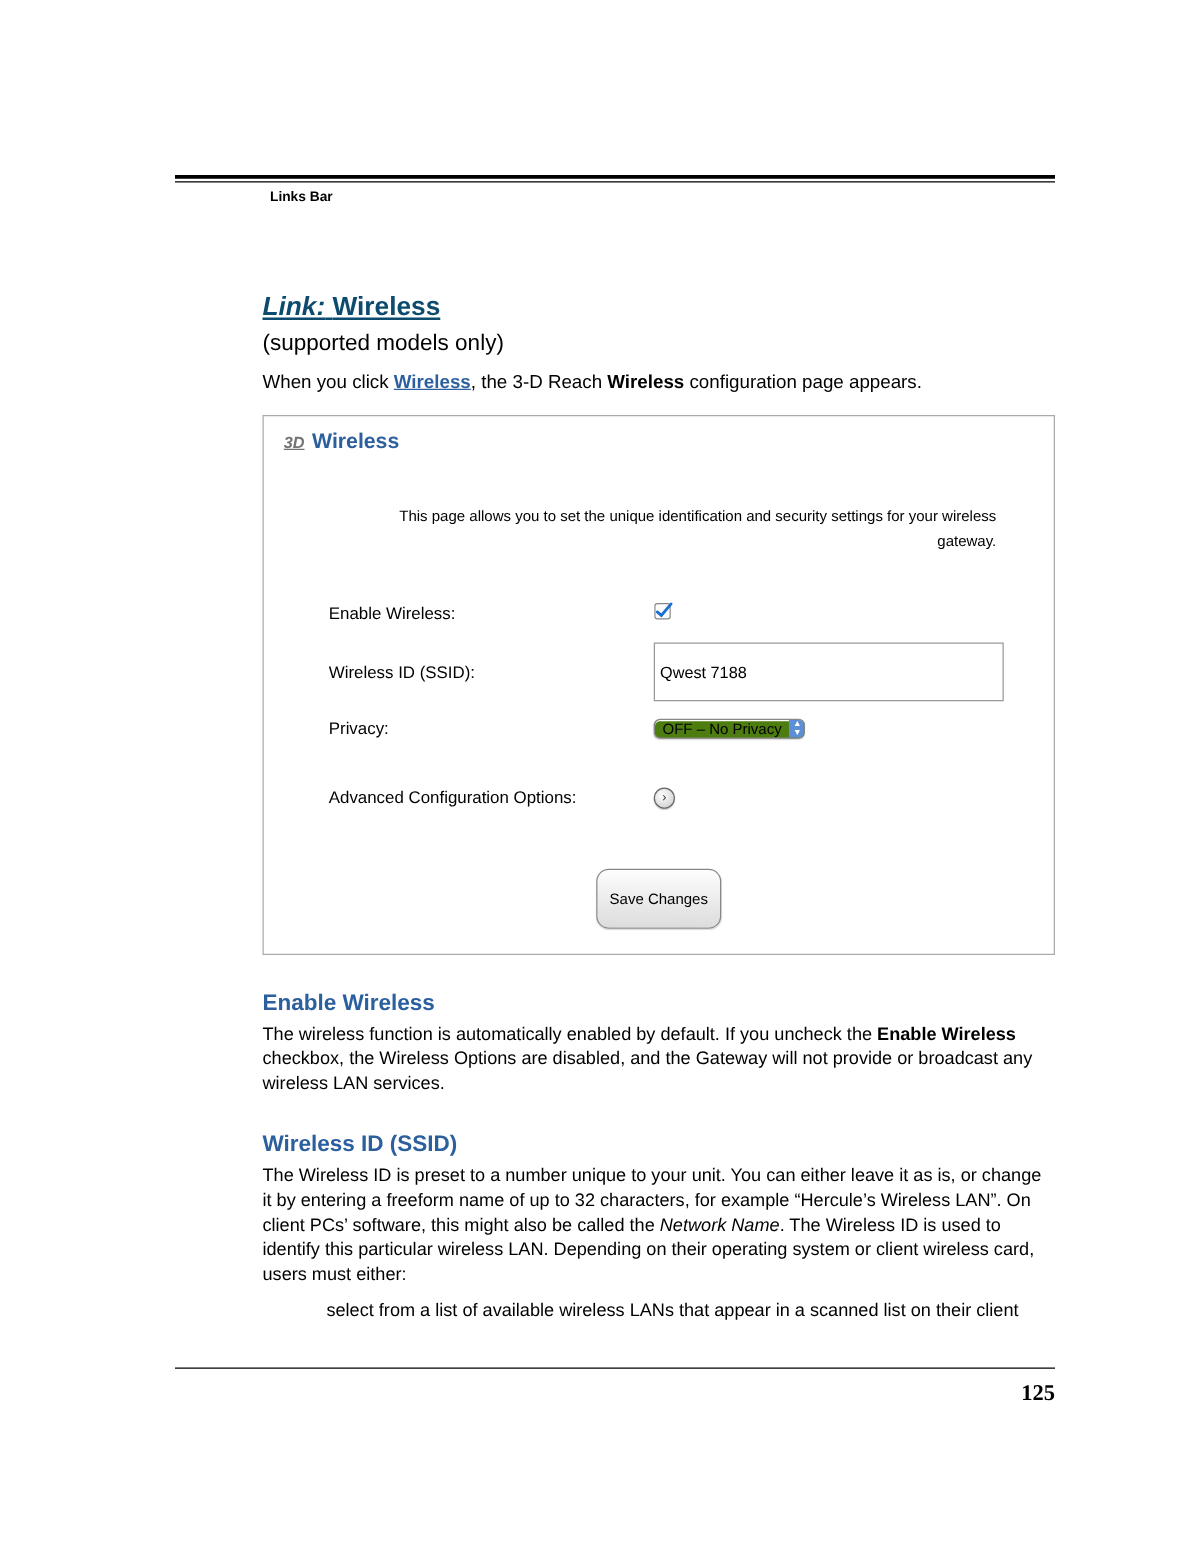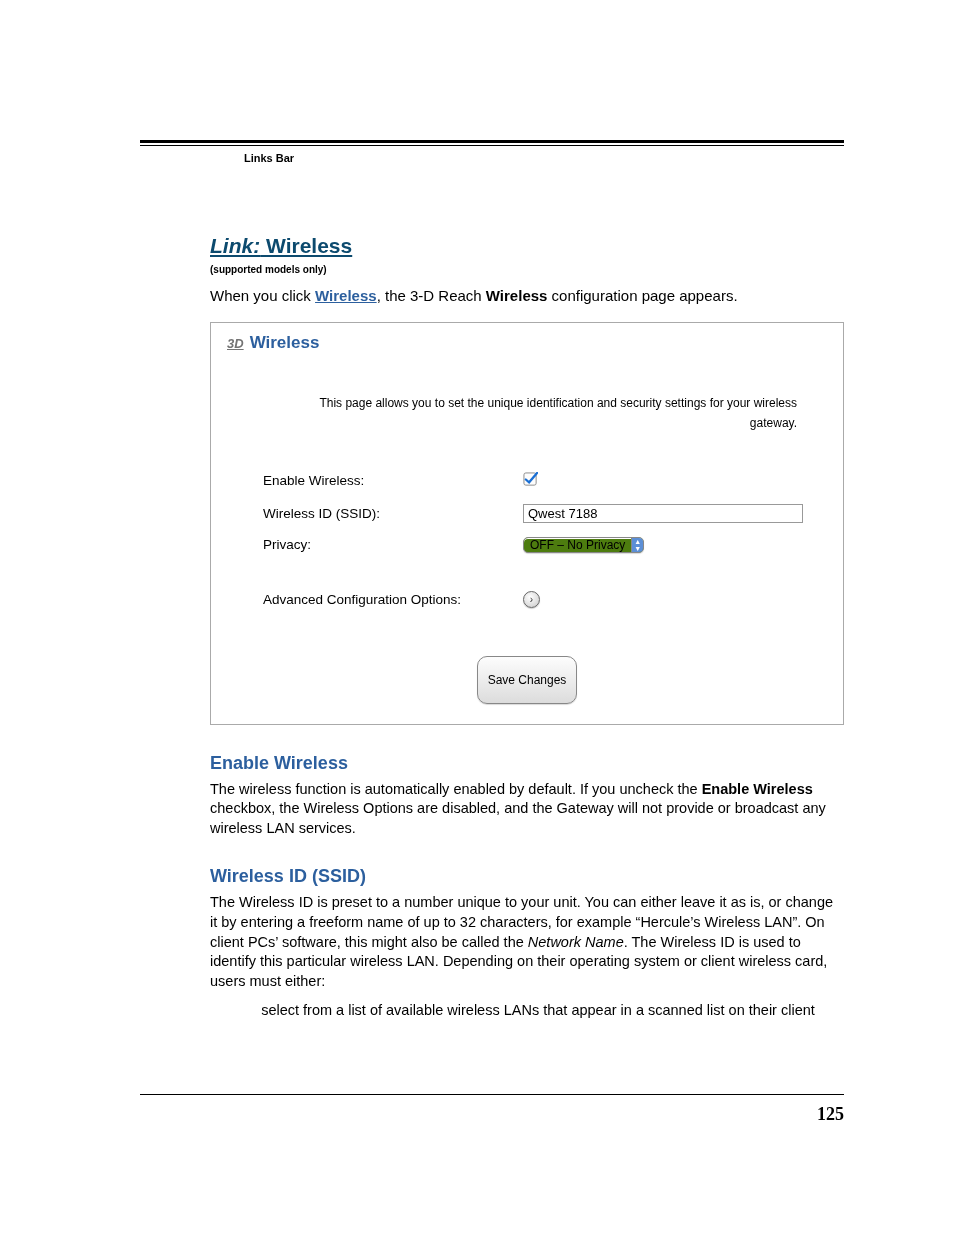--- a/index.html
+++ b/index.html
@@ -18,39 +18,39 @@
   .top-rule-1 {
     border-top: 3px solid #000;
     margin-bottom: 2px;
   }
   .top-rule-2 {
     border-top: 1px solid #000;
   }
   .header-label {
     font-size: 11px;
     font-weight: bold;
-    margin-left: 104px;
+    margin-left: 76px;
     margin-top: 6px;
   }
   .content {
     margin-left: 70px;
     margin-top: 70px;
   }
   .section-title {
     color: #0c4a6e;
     font-size: 21px;
     font-weight: bold;
     text-decoration: underline;
   }
   .section-title em {
     font-style: italic;
   }
   .subtitle {
-    font-weight: bold;
-    font-size: 10px;
+    font-weight: normal;
+    font-size: 18px;
     margin-top: 6px;
   }
   .para {
     margin-top: 10px;
     line-height: 1.4;
   }
   .inline-link {
     color: #2c5f9e;
     font-weight: bold;
     text-decoration: underline;
@@ -92,21 +92,21 @@
   .form-table td {
     padding: 6px 4px;
     vertical-align: middle;
     font-size: 13.5px;
   }
   .form-table td:first-child { width: 48%; }
   .ssid-input {
     width: 280px;
     font-size: 13px;
     border: 1px solid #999;
-    padding: 1px 4px;
+    padding: 15px 4px;
     font-family: Verdana, Arial, sans-serif;
   }
   .privacy-select {
     display: inline-flex;
     align-items: center;
     border: 1px solid #888;
     border-radius: 5px;
     background: #4d7c0f;
     font-size: 12px;
     padding: 0 0 0 6px;

